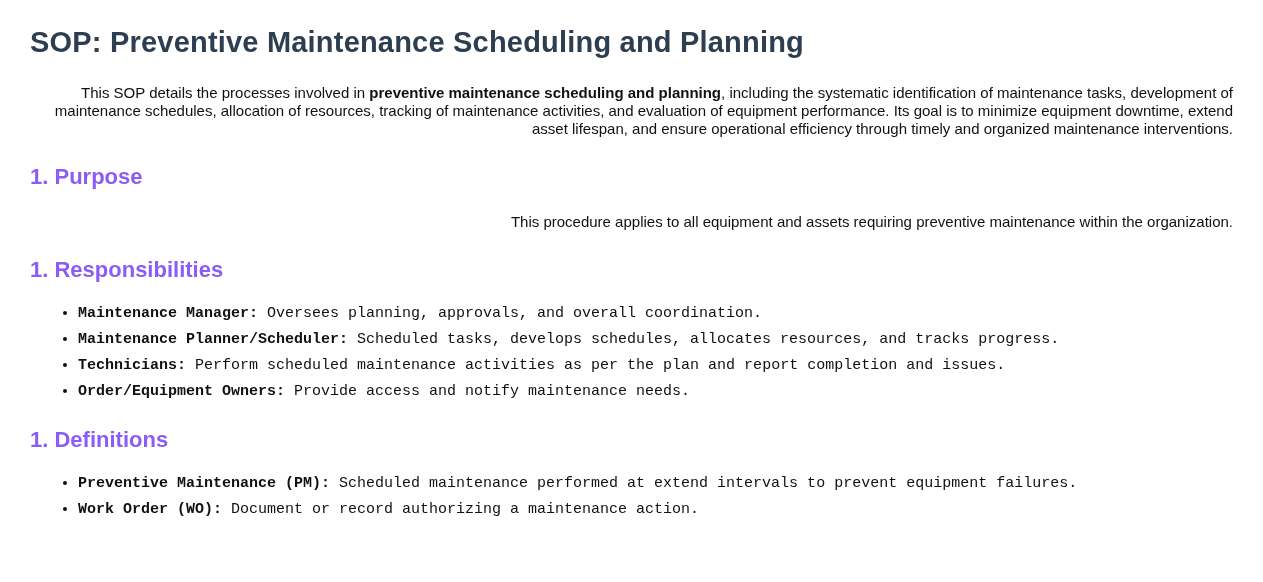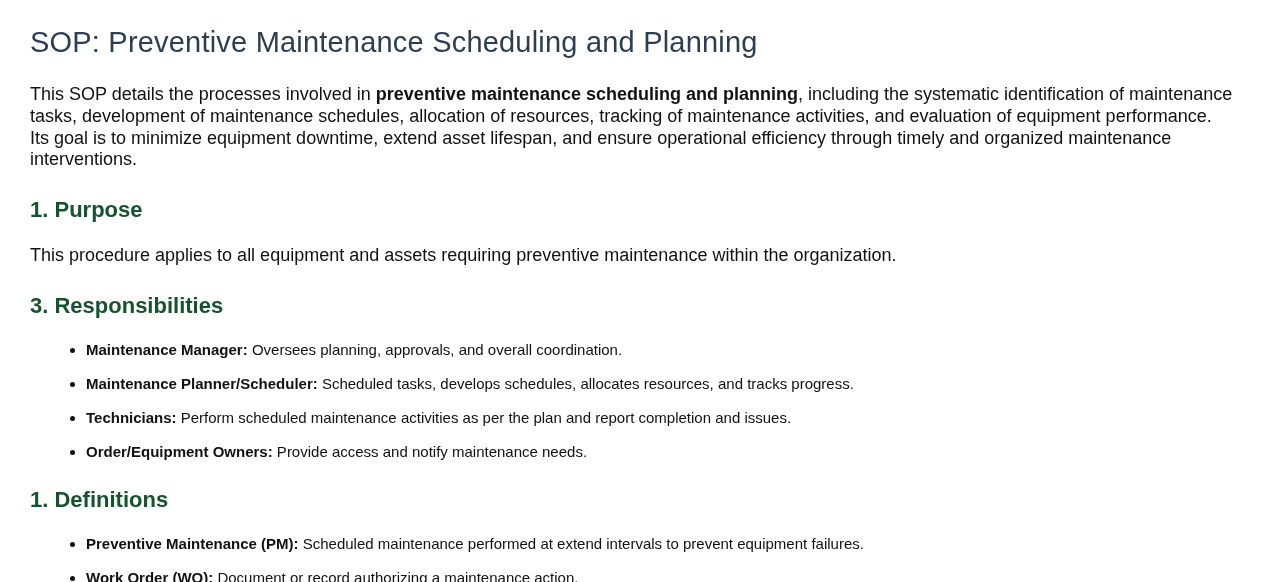--- a/index.html
+++ b/index.html
@@ -14,65 +14,67 @@
     overflow: hidden;
     font-family: "Liberation Sans", sans-serif;
     color: #111111;
   }
   .doc {
     padding: 26px 30px 0 30px;
     width: 1263px;
   }
   h1 {
     font-size: 29px;
-    font-weight: normal;
+    font-weight: bold;
     color: #2c3e50;
     margin: 0 0 25px 0;
     line-height: 1.15;
     letter-spacing: 0.2px;
   }
   h2 {
     font-size: 22px;
     font-weight: bold;
-    color: #14532d;
+    color: #8b5cf6;
     margin: 0 0 23px 0;
     line-height: 1.15;
   }
   p.para {
-    font-size: 18px;
+    font-size: 15px;
     line-height: 1.2;
     margin: 0 0 26px 0;
+    text-align: right;
   }
   ul.blist {
     font-size: 15px;
     line-height: 1.2;
     margin: 0 0 26px 0;
     padding-left: 40px;
     list-style-type: disc;
   }
   ul.blist li {
-    margin: 16px;
+    margin: 8px;
     padding: 0;
+    font-family: Liberation Mono, monospace;
   }
   strong { font-weight: bold; }
 </style>
 </head>
 <body>
 
 <div class="doc">
 
   <h1>SOP: Preventive Maintenance Scheduling and Planning</h1>
 
   <p class="para"><span>This SOP details the processes involved in </span><strong>preventive maintenance scheduling and planning</strong><span>, including the systematic identification of maintenance tasks, development of maintenance schedules, allocation of resources, tracking of maintenance activities, and evaluation of equipment performance. Its goal is to minimize equipment downtime, extend asset lifespan, and ensure operational efficiency through timely and organized maintenance interventions.</span></p>
 
   <h2>1. Purpose</h2>
 
   <p class="para">This procedure applies to all equipment and assets requiring preventive maintenance within the organization.</p>
 
-  <h2>3. Responsibilities</h2>
+  <h2>1. Responsibilities</h2>
   <ul class="blist">
     <li><strong>Maintenance Manager:</strong><span> Oversees planning, approvals, and overall coordination.</span></li>
     <li><strong>Maintenance Planner/Scheduler:</strong><span> Scheduled tasks, develops schedules, allocates resources, and tracks progress.</span></li>
     <li><strong>Technicians:</strong><span> Perform scheduled maintenance activities as per the plan and report completion and issues.</span></li>
     <li><strong>Order/Equipment Owners:</strong><span> Provide access and notify maintenance needs.</span></li>
   </ul>
 
   <h2>1. Definitions</h2>
   <ul class="blist">
     <li><strong>Preventive Maintenance (PM):</strong><span> Scheduled maintenance performed at extend intervals to prevent equipment failures.</span></li>

